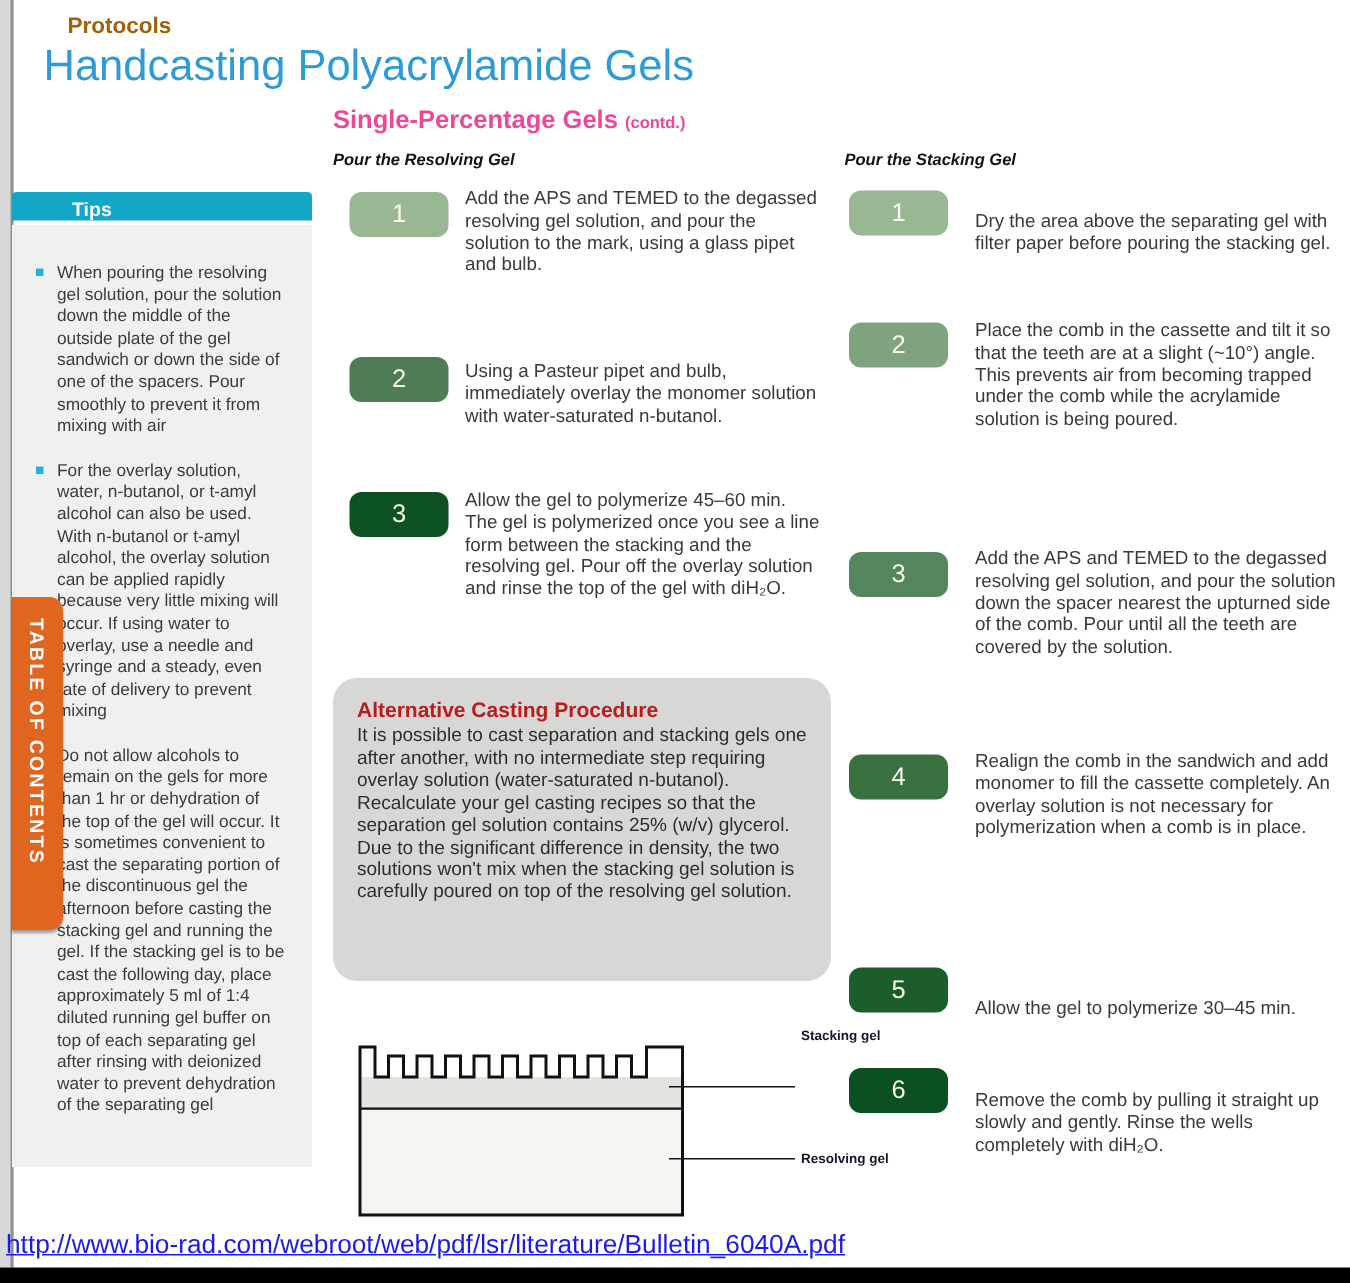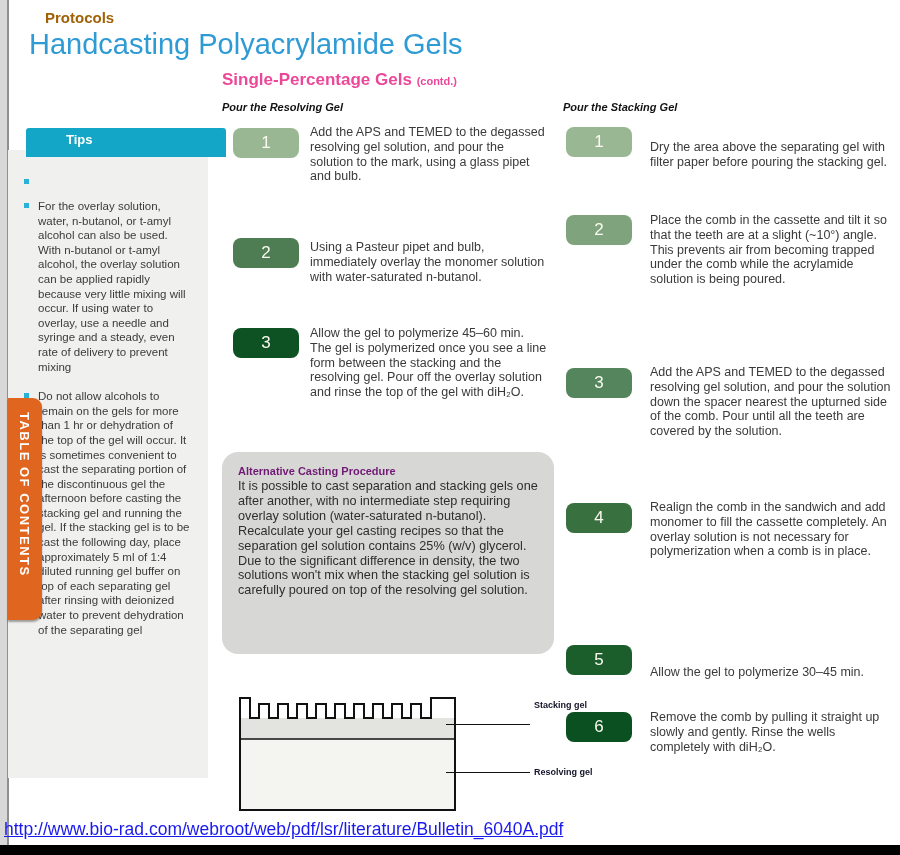--- a/index.html
+++ b/index.html
@@ -20,23 +20,23 @@
   .eyebrow { left:45px; top:9px; font-size:15px; font-weight:bold; }
   .page-title { left:29px; top:28px; font-size:29px; font-weight:400; letter-spacing:0; }
   .section-heading { left:222px; top:70px; font-size:17px; font-weight:bold; color:#ec4899; }
   .section-suffix { font-size:11px; font-weight:bold; }
   .col-heading { font-size:11px; font-weight:bold; font-style:italic; color:#131313; }
   .col-heading.resolving { left:222px; top:101px; }
   .col-heading.stacking { left:563px; top:101px; }
 
   
   .tips-panel { left:8px; top:150px; width:200px; height:628px; background:#f0f0ee; }
-  .tips-header { left:8px; top:128px; width:200px; height:29px; background:#14a6c6;
+  .tips-header { left:8px; top:128px; width:200px; height:19px; background:#14a6c6;
                  border-radius:3px 3px 0 0; color:#fff; font-size:13px; font-weight:bold;
-                 line-height:23px; padding-left:40px;margin-left:18px; }
+                 line-height:23px; padding-left:40px; }
   .tips-list { left:24px; top:175px; width:172px; }
   .tip { display:flex; margin-bottom:15px; }
   .tip .bullet { flex:0 0 5px; width:5px; height:5px; background:#29b0d6; margin-top:4px; margin-right:9px; }
   .tip .tip-text { font-size:11.5px; line-height:14.6px; color:#3b3b3b; width:152px; }
 
   
   .toc-tab { left:8px; top:398px; width:34px; height:222px; background:#e0661f;
              border-radius:0 9px 9px 0; box-shadow:0 2px 2px rgba(0,0,0,0.35); }
   .toc-label { position:absolute; left:9px; top:14px; writing-mode:vertical-rl;
                color:#ffffff; font-size:13px; font-weight:bold; letter-spacing:1.5px; white-space:nowrap; }
@@ -46,30 +46,30 @@
               font-size:17px; text-align:center; line-height:30px; font-weight:500; }
   .step-text { font-size:12.5px; line-height:14.8px; color:#3a3a3a; }
   .lcol .step-box { left:233px; }
   .lcol .step-text { left:310px; width:238px; }
   .rcol .step-box { left:566px; }
   .rcol .step-text { left:650px; width:242px; }
 
   
   .alt-box { left:222px; top:452px; width:332px; height:202px; background:#d7d7d5;
              border-radius:16px; padding:13px 16px; }
-  .alt-title { font-size:11px; font-weight:bold; color:#701a75; margin-bottom:2px; }
+  .alt-title { font-size:14px; font-weight:bold; color:#b91c1c; margin-bottom:2px; }
   .alt-body { font-size:12.7px; line-height:14.9px; color:#2e2e2e; }
 
   
   .gel-svg { left:236px; top:689px; }
   .leader { height:0; border-top:1.4px solid #111; }
   .leader.stacking { left:446px; top:724px; width:84px; }
   .leader.resolving { left:446px; top:772px; width:84px; }
   .gel-label { font-size:9px; color:#15152a; font-weight:bold; }
-  .gel-label.stacking { left:534px; top:700px;text-align:right; }
+  .gel-label.stacking { left:534px; top:685px;text-align:right; }
   .gel-label.resolving { left:534px; top:767px; }
 
   
   .url-link { left:4px; top:819px; font-size:17.5px; text-decoration:underline; }
   .bottom-bar { left:0; top:845px; width:900px; height:10px; background:#000; }
 </style>
 </head>
 <body>
 
 <div class="abs page-edge"></div>
@@ -81,20 +81,21 @@
   <span class="section-suffix">(contd.)</span>
 </div>
 <div class="abs col-heading resolving">Pour the Resolving Gel</div>
 <div class="abs col-heading stacking">Pour the Stacking Gel</div>
 
 <div class="abs tips-panel"></div>
 <div class="abs tips-header" style="background: rgb(20, 166, 198);">Tips</div>
 <div class="abs tips-list">
   <div class="tip">
     <span class="bullet"></span>
+    <span class="tip-text">When pouring the resolving gel solution, pour the solution down the middle of the outside plate of the gel sandwich or down the side of one of the spacers. Pour smoothly to prevent it from mixing with air</span>
   </div>
   <div class="tip">
     <span class="bullet"></span>
     <span class="tip-text">For the overlay solution, water, n-butanol, or t-amyl alcohol can also be used. With n-butanol or t-amyl alcohol, the overlay solution can be applied rapidly because very little mixing will occur. If using water to overlay, use a needle and syringe and a steady, even rate of delivery to prevent mixing</span>
   </div>
   <div class="tip">
     <span class="bullet"></span>
     <span class="tip-text">Do not allow alcohols to remain on the gels for more than 1 hr or dehydration of the top of the gel will occur. It is sometimes convenient to cast the separating portion of the discontinuous gel the afternoon before casting the stacking gel and running the gel. If the stacking gel is to be cast the following day, place approximately 5 ml of 1:4 diluted running gel buffer on top of each separating gel after rinsing with deionized water to prevent dehydration of the separating gel</span>
   </div>
 </div>
@@ -124,21 +125,21 @@
   <div class="abs step-box" style="top: 368px; background: rgb(85, 133, 92);">3</div>
   <div class="abs step-text" style="top:365px;">Add the APS and TEMED to the degassed resolving gel solution, and pour the solution down the spacer nearest the upturned side of the comb. Pour until all the teeth are covered by the solution.</div>
 
   <div class="abs step-box" style="top: 503px; background: rgb(57, 112, 63);">4</div>
   <div class="abs step-text" style="top:500px;">Realign the comb in the sandwich and add monomer to fill the cassette completely. An overlay solution is not necessary for polymerization when a comb is in place.</div>
 
   <div class="abs step-box" style="top: 645px; background: rgb(28, 94, 43);">5</div>
   <div class="abs step-text" style="top:641px;margin-top:24px;">Allow the gel to polymerize 30–45 min.</div>
 
   <div class="abs step-box" style="top: 712px; background: rgb(11, 80, 32);">6</div>
-  <div class="abs step-text" style="top:710px;">Remove the comb by pulling it straight up slowly and gently. Rinse the wells completely with diH₂O.</div>
+  <div class="abs step-text" style="top:726px;">Remove the comb by pulling it straight up slowly and gently. Rinse the wells completely with diH₂O.</div>
 </div>
 
 <div class="abs alt-box">
   <div class="alt-title">Alternative Casting Procedure</div>
   <div class="alt-body">It is possible to cast separation and stacking gels one after another, with no intermediate step requiring overlay solution (water-saturated n-butanol). Recalculate your gel casting recipes so that the separation gel solution contains 25% (w/v) glycerol. Due to the significant difference in density, the two solutions won't mix when the stacking gel solution is carefully poured on top of the resolving gel solution.</div>
 </div>
 
 <svg class="abs gel-svg" width="223" height="123" viewBox="0 0 223 123">
   <rect x="5" y="29" width="213" height="21" fill="#e3e3e0"></rect>
   <rect x="5" y="50" width="213" height="70" fill="#f4f4f1"></rect>

